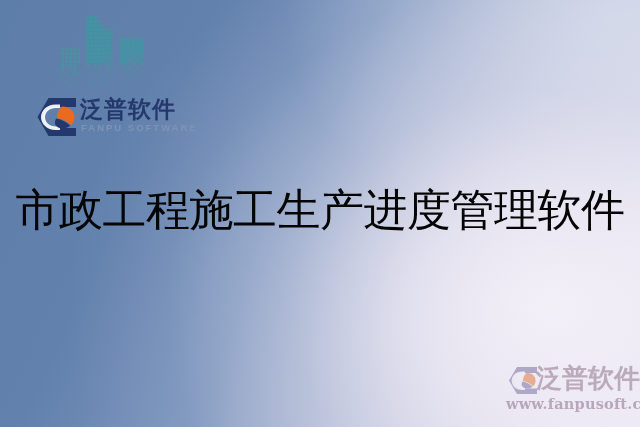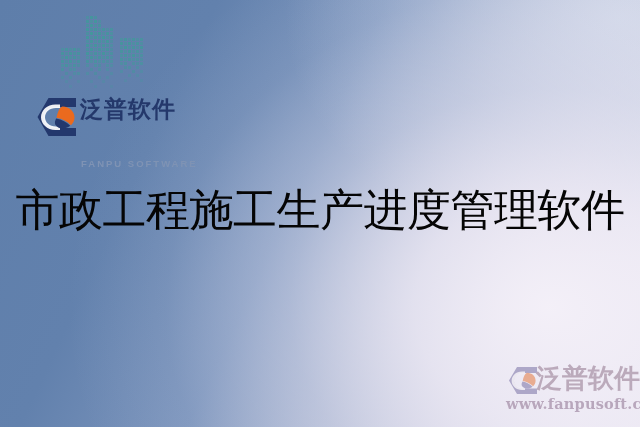--- a/index.html
+++ b/index.html
@@ -59,21 +59,20 @@
   #logo .word-en {
     position: absolute;
     left: 45px;
     top: 26px;
     font-family: "Liberation Sans", sans-serif;
     font-size: 9.5px;
     font-weight: 600;
     letter-spacing: 2.0px;
     color: #7f93b4;
     white-space: nowrap;
-    margin-top: 36px;
   }
 
   
   #headline {
     position: absolute;
     left: 0;
     top: 186px;
     width: 640px;
     text-align: center;
     font-family: Liberation Serif, serif;

